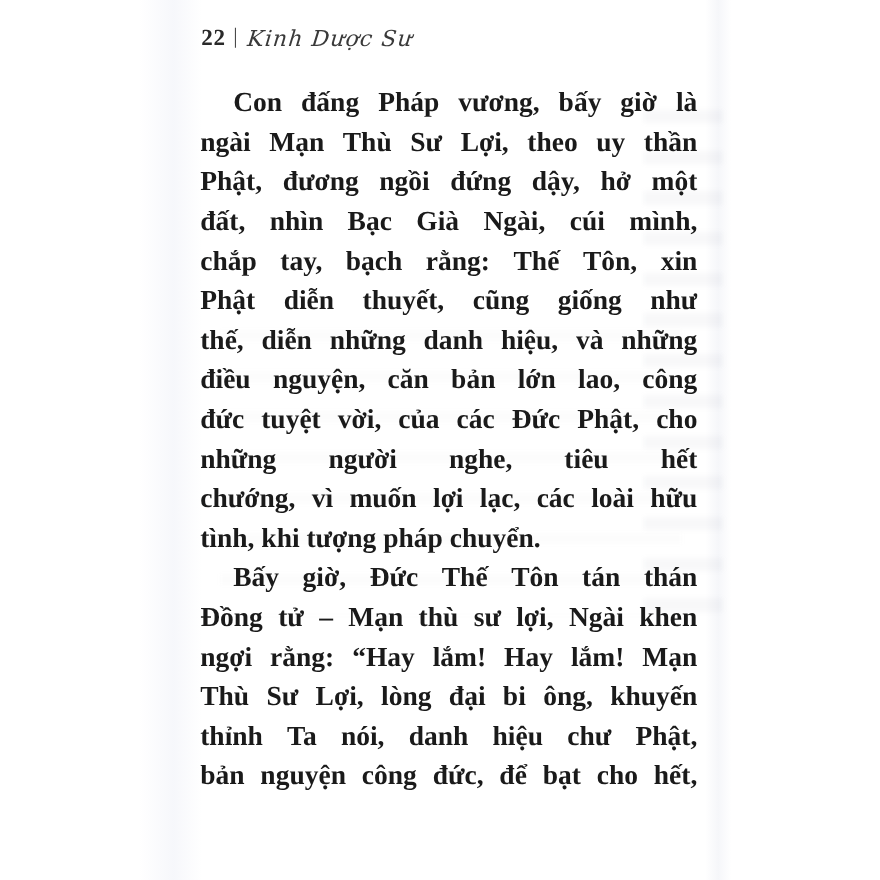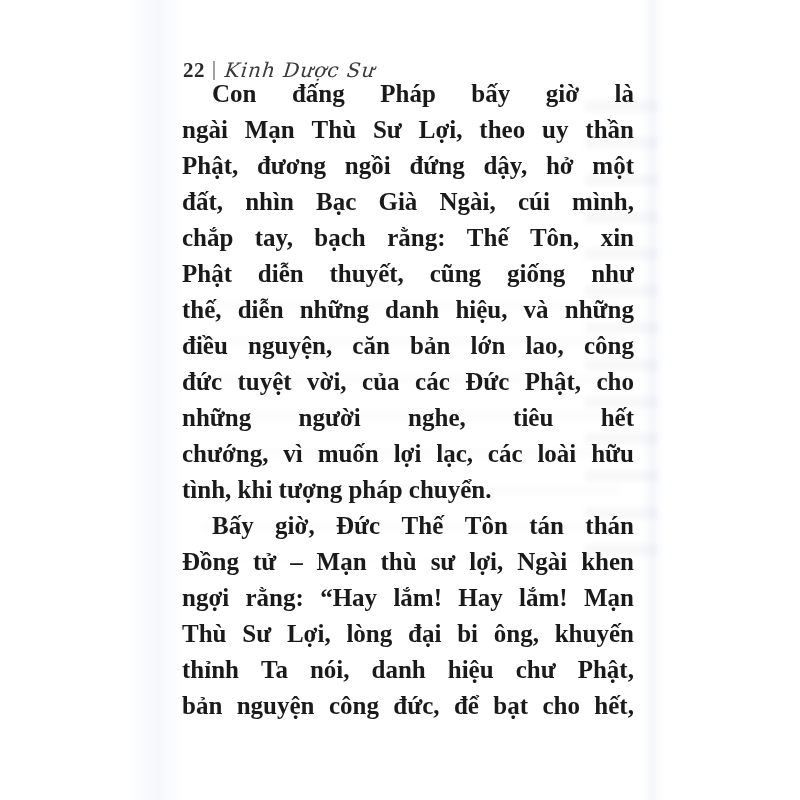--- a/index.html
+++ b/index.html
@@ -51,23 +51,22 @@
       rgba(150,150,150,0.025) 0px, rgba(150,150,150,0.025) 10px,
       rgba(150,150,150,0) 10px, rgba(150,150,150,0) 37px);
     filter: blur(2px);
     pointer-events: none;
   }
 
   .header {
     position: absolute;
     left: 183px; top: 22px;
     display: flex;
-    align-items: flex-start;
+    align-items: center;
     color: #2e2e2e;
-    margin-top: 36px;
   }
   .page-number {
     font-size: 21px;
     font-weight: 600;
     color: #2a2a2a;
     letter-spacing: 0.5px;
   }
   .header-sep {
     font-size: 20px;
     font-weight: 300;
@@ -120,20 +119,21 @@
     <span class="header-sep">|</span>
     <span class="book-title">Kinh Dược Sư</span>
   </div>
 
   <div class="body-text">
     <div>
       <div class="line justify indent">
           <span>Con</span>
           <span>đấng</span>
           <span>Pháp</span>
+          <span>vương,</span>
           <span>bấy</span>
           <span>giờ</span>
           <span>là</span>
         </div>
       <div class="line justify">
           <span>ngài</span>
           <span>Mạn</span>
           <span>Thù</span>
           <span>Sư</span>
           <span>Lợi,</span>

